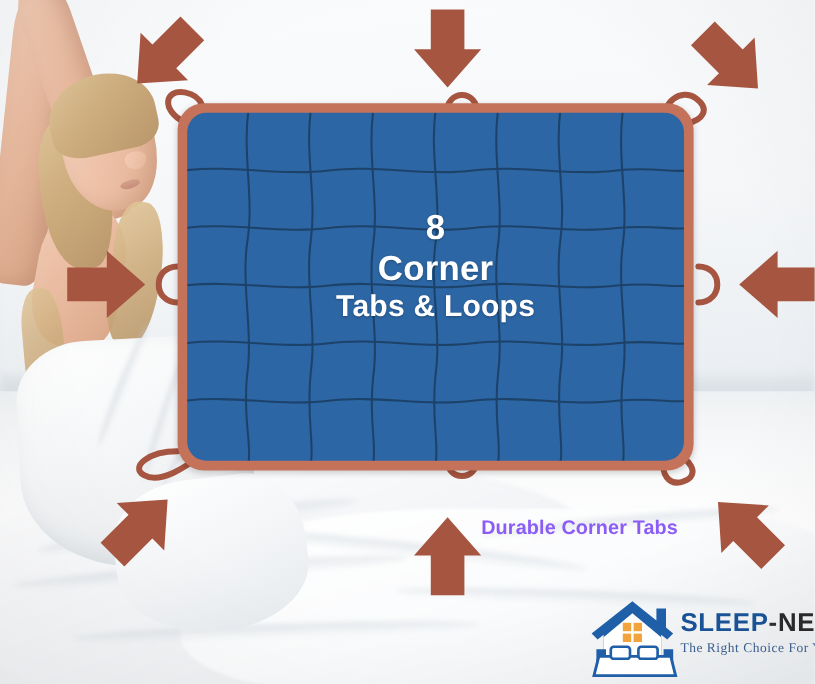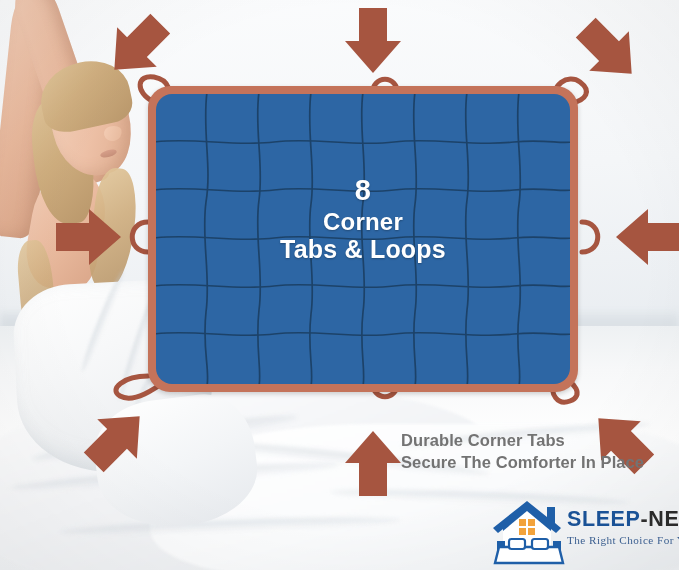--- a/index.html
+++ b/index.html
@@ -171,30 +171,30 @@
 
   
   .caption {
     position:absolute; left:139px; top:174px; width:448px;
     text-align:center; color:#ffffff; z-index:6;
     font-weight:bold; line-height:1.16;
     text-shadow:0 1px 2px rgba(0,0,0,.28);
     letter-spacing:.2px;
   }
   .caption .big { font-size:29px; display:block; }
-  .caption .l2 { font-size:24px; display:block; }
+  .caption .l2 { font-size:29px; display:block; }
   .caption .l3 { font-size:25px; display:block; }
 
   
   .arrow { position:absolute; z-index:5; }
 
   
   .tagline {
     position:absolute; left:401px; top:430px; width:270px; z-index:7;
-    color:#737373; font-weight:bold; font-size:16.5px; line-height:1.33;
+    color:#8b5cf6; font-weight:bold; font-size:16.5px; line-height:1.33;
     letter-spacing:.1px;
   }
   .tagline span { display:block; }
 
   
   .logo { position:absolute; left:487px; top:495px; width:188px; height:72px; z-index:8; }
   .logo-mark { position:absolute; left:0; top:0; width:84px; height:70px; }
   .logo-text { position:absolute; left:80px; top:14px; width:110px; }
   .logo-name {
     font-size:21.5px; font-weight:bold; color:#1a5296; letter-spacing:.6px;
@@ -333,21 +333,20 @@
       </g>
 
       <g transform="rotate(135 616 436)">
         <path d="M602,396 h28 v33 h14 l-28,32 l-28,-32 h14 z"></path>
       </g>
     </g>
   </svg>
 
   <div class="tagline">
     <span>Durable Corner Tabs</span>
-    <span>Secure The Comforter In Place</span>
   </div>
 
   <div class="logo">
     <svg class="logo-mark" viewBox="0 0 84 70">
 
       <path d="M6,33 L40,6 L60,22 L60,12 L68,12 L68,28 L74,33
                L69,38 L64,34 L64,64 L16,64 L16,34 L11,38 Z" fill="#1f5fa8"></path>
 
       <path d="M16,36 L40,16 L64,36 L64,60 L16,60 Z" fill="#ffffff"></path>
 

